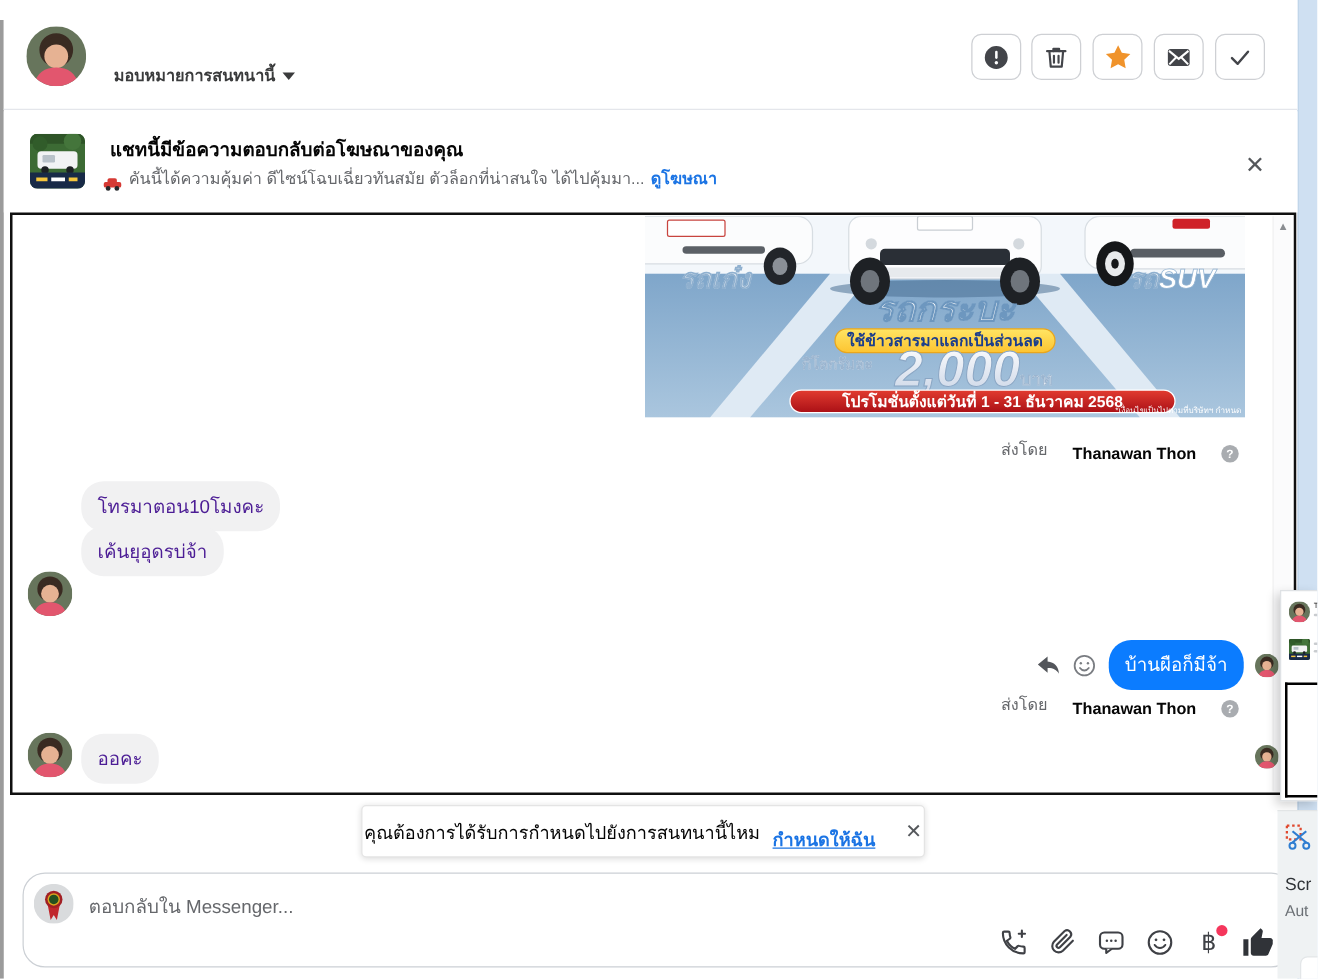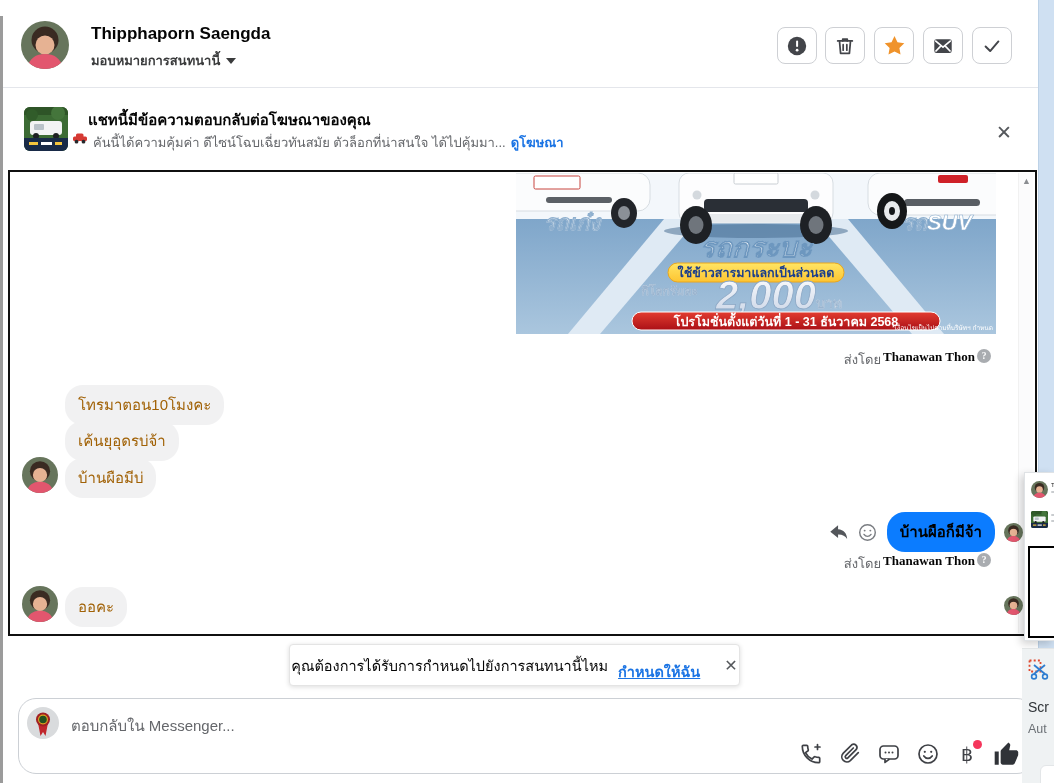--- a/index.html
+++ b/index.html
@@ -20,36 +20,36 @@
   .hdr-avatar { left:18px; top:21px; width:48px; height:48px; border-radius:50%; overflow:hidden; }
   .hdr-name { left:88px; top:24px; font-size:17px; font-weight:700; color:#050505; }
   .hdr-assign { left:88px; top:50px; font-size:13px; font-weight:700; color:#3a3b3c; display:flex; align-items:center; gap:6px; cursor:pointer; }
   .caret-down { width:0; height:0; border-left:5px solid transparent; border-right:5px solid transparent; border-top:6px solid #3a3b3c; }
   .hdr-btn { top:27px; width:40px; height:37px; background:#fff; border:1px solid #ced0d4; border-radius:8px; display:flex; align-items:center; justify-content:center; cursor:pointer; }
 
   
   .banner { left:3px; top:89px; width:1035px; height:81px; background:#fff; }
   .banner-thumb { left:21px; top:18px; width:44px; height:44px; border-radius:6px; overflow:hidden; cursor:pointer; }
   .banner-title { left:85px; top:19px; font-size:15px; font-weight:700; color:#050505;text-align:center; }
-  .banner-desc { left:69px; top:43px; font-size:13px; color:#65676b; display:flex; align-items:flex-start; gap:5px; }
+  .banner-desc { left:79px; top:43px; font-size:13px; color:#65676b; display:flex; align-items:flex-end; gap:5px; }
   .banner-link { color:#1b74e4; font-weight:700; cursor:pointer; }
   .banner-close { left:992px; top:120px; width:24px; height:24px; font-size:19px; color:#55585c; display:flex; align-items:center; justify-content:center; cursor:pointer; }
 
   
   .chat-box { left:8px; top:170px; width:1029px; height:466px; border:2px solid #101010; background:#fff; }
   .ad-hero { left:506px; top:1px; width:480px; height:161px; cursor:pointer; }
   .scroll-track { right:2px; top:1px; bottom:1px; width:15px; background:#fbfbfc; border-left:1px solid #f1f1f1; }
   .scroll-up { right:4px; top:4px; font-size:9px; color:#8a8d91; cursor:pointer; }
 
-  .sentby { font-size:13px; color:#65676b; display:flex; align-items:flex-start; gap:2px;font-family:Liberation Serif, serif; }
+  .sentby { font-size:13px; color:#65676b; display:flex; align-items:flex-end; gap:20px; }
   .sentby b { color:#050505; font-weight:700; }
   .q-circle { width:14px; height:14px; border-radius:50%; background:#a9acb0; color:#fff; font-size:9.5px; font-weight:700; display:inline-flex; align-items:center; justify-content:center; cursor:pointer; }
 
-  .bubble { display:inline-block; background:#f1f1f2; color:#a16207; font-size:15px; padding:8px 13px; border-radius:18px; max-width:560px; cursor:pointer; }
-  .bubble-blue { background:#0b7cff; color:#000000; font-weight:700; }
+  .bubble { display:inline-block; background:#f1f1f2; color:#4c1d95; font-size:15px; padding:8px 13px; border-radius:18px; max-width:560px; cursor:pointer; }
+  .bubble-blue { background:#0b7cff; color:#ffffff; font-weight:400; }
   .msg-avatar { width:36px; height:36px; border-radius:50%; overflow:hidden; }
   .mini-avatar { width:19px; height:19px; border-radius:50%; overflow:hidden; }
   .row-right { display:flex; align-items:center; gap:9px; }
   .hover-ic { width:20px; height:20px; display:flex; align-items:center; justify-content:center; cursor:pointer; }
 
   
   .toast { left:289px; top:644px; width:451px; height:42px; background:#fff; border:1px solid #e4e4e4; border-radius:4px;
            box-shadow:0 1px 5px rgba(0,0,0,.14); display:flex; align-items:center; justify-content:center; gap:10px; font-size:14.5px; }
   .toast-link { color:#1b74e4; font-weight:700; text-decoration:underline; cursor:pointer;margin-top:12px; }
   .toast-close { color:#55585c; font-size:16px; margin-left:14px; cursor:pointer; }
@@ -118,21 +118,20 @@
 <div class="abs top-hairline"></div>
 <div class="abs left-edge"></div>
 <div class="abs right-strip"></div>
 
 <div class="abs header">
   <div class="abs hdr-avatar">
     <svg width="48" height="48">
         <use href="#sym-person"></use>
       </svg>
   </div>
-  <div class="abs hdr-name">Thipphaporn Saengda</div>
   <div class="abs hdr-assign">
     <span>มอบหมายการสนทนานี้</span>
     <span class="caret-down"></span>
   </div>
 
   <div class="abs hdr-btn" style="left:774px">
     <span>
       <svg width="22" height="22" viewBox="0 0 24 24">
           <circle cx="12" cy="12" r="10" fill="#43454a"></circle>
           <rect x="11" y="6" width="2.2" height="7.2" rx="1.1" fill="#fff"></rect>
@@ -287,23 +286,20 @@
     <span class="bubble">โทรมาตอน10โมงคะ</span>
   </div>
   <div class="abs" style="left:55px; top:249px;">
     <span class="bubble">เค้นยุอุดรบ่จ้า</span>
   </div>
   <div class="abs msg-avatar" style="left:12px; top:285px;">
     <svg width="36" height="36" viewBox="0 0 48 48">
         <use href="#sym-person"></use>
       </svg>
   </div>
-  <div class="abs" style="left:55px; top:286px;">
-    <span class="bubble">บ้านผือมีบ่</span>
-  </div>
 
   <div class="abs row-right" style="right:12px; top:340px;">
     <span class="hover-ic">
       <svg width="19" height="17" viewBox="0 0 22 19">
           <path d="M10.5 1 1.5 8.5l9 7.5v-4.3c5.2-.1 8.3 1.6 10.5 5.3-.2-6.6-4-10.9-10.5-11.4V1z" fill="#53565b"></path>
         </svg>
     </span>
     <span class="hover-ic">
       <svg width="19" height="19" viewBox="0 0 20 20" fill="none" stroke="#7a7d82" stroke-width="1.5">
           <circle cx="10" cy="10" r="8.2"></circle>

